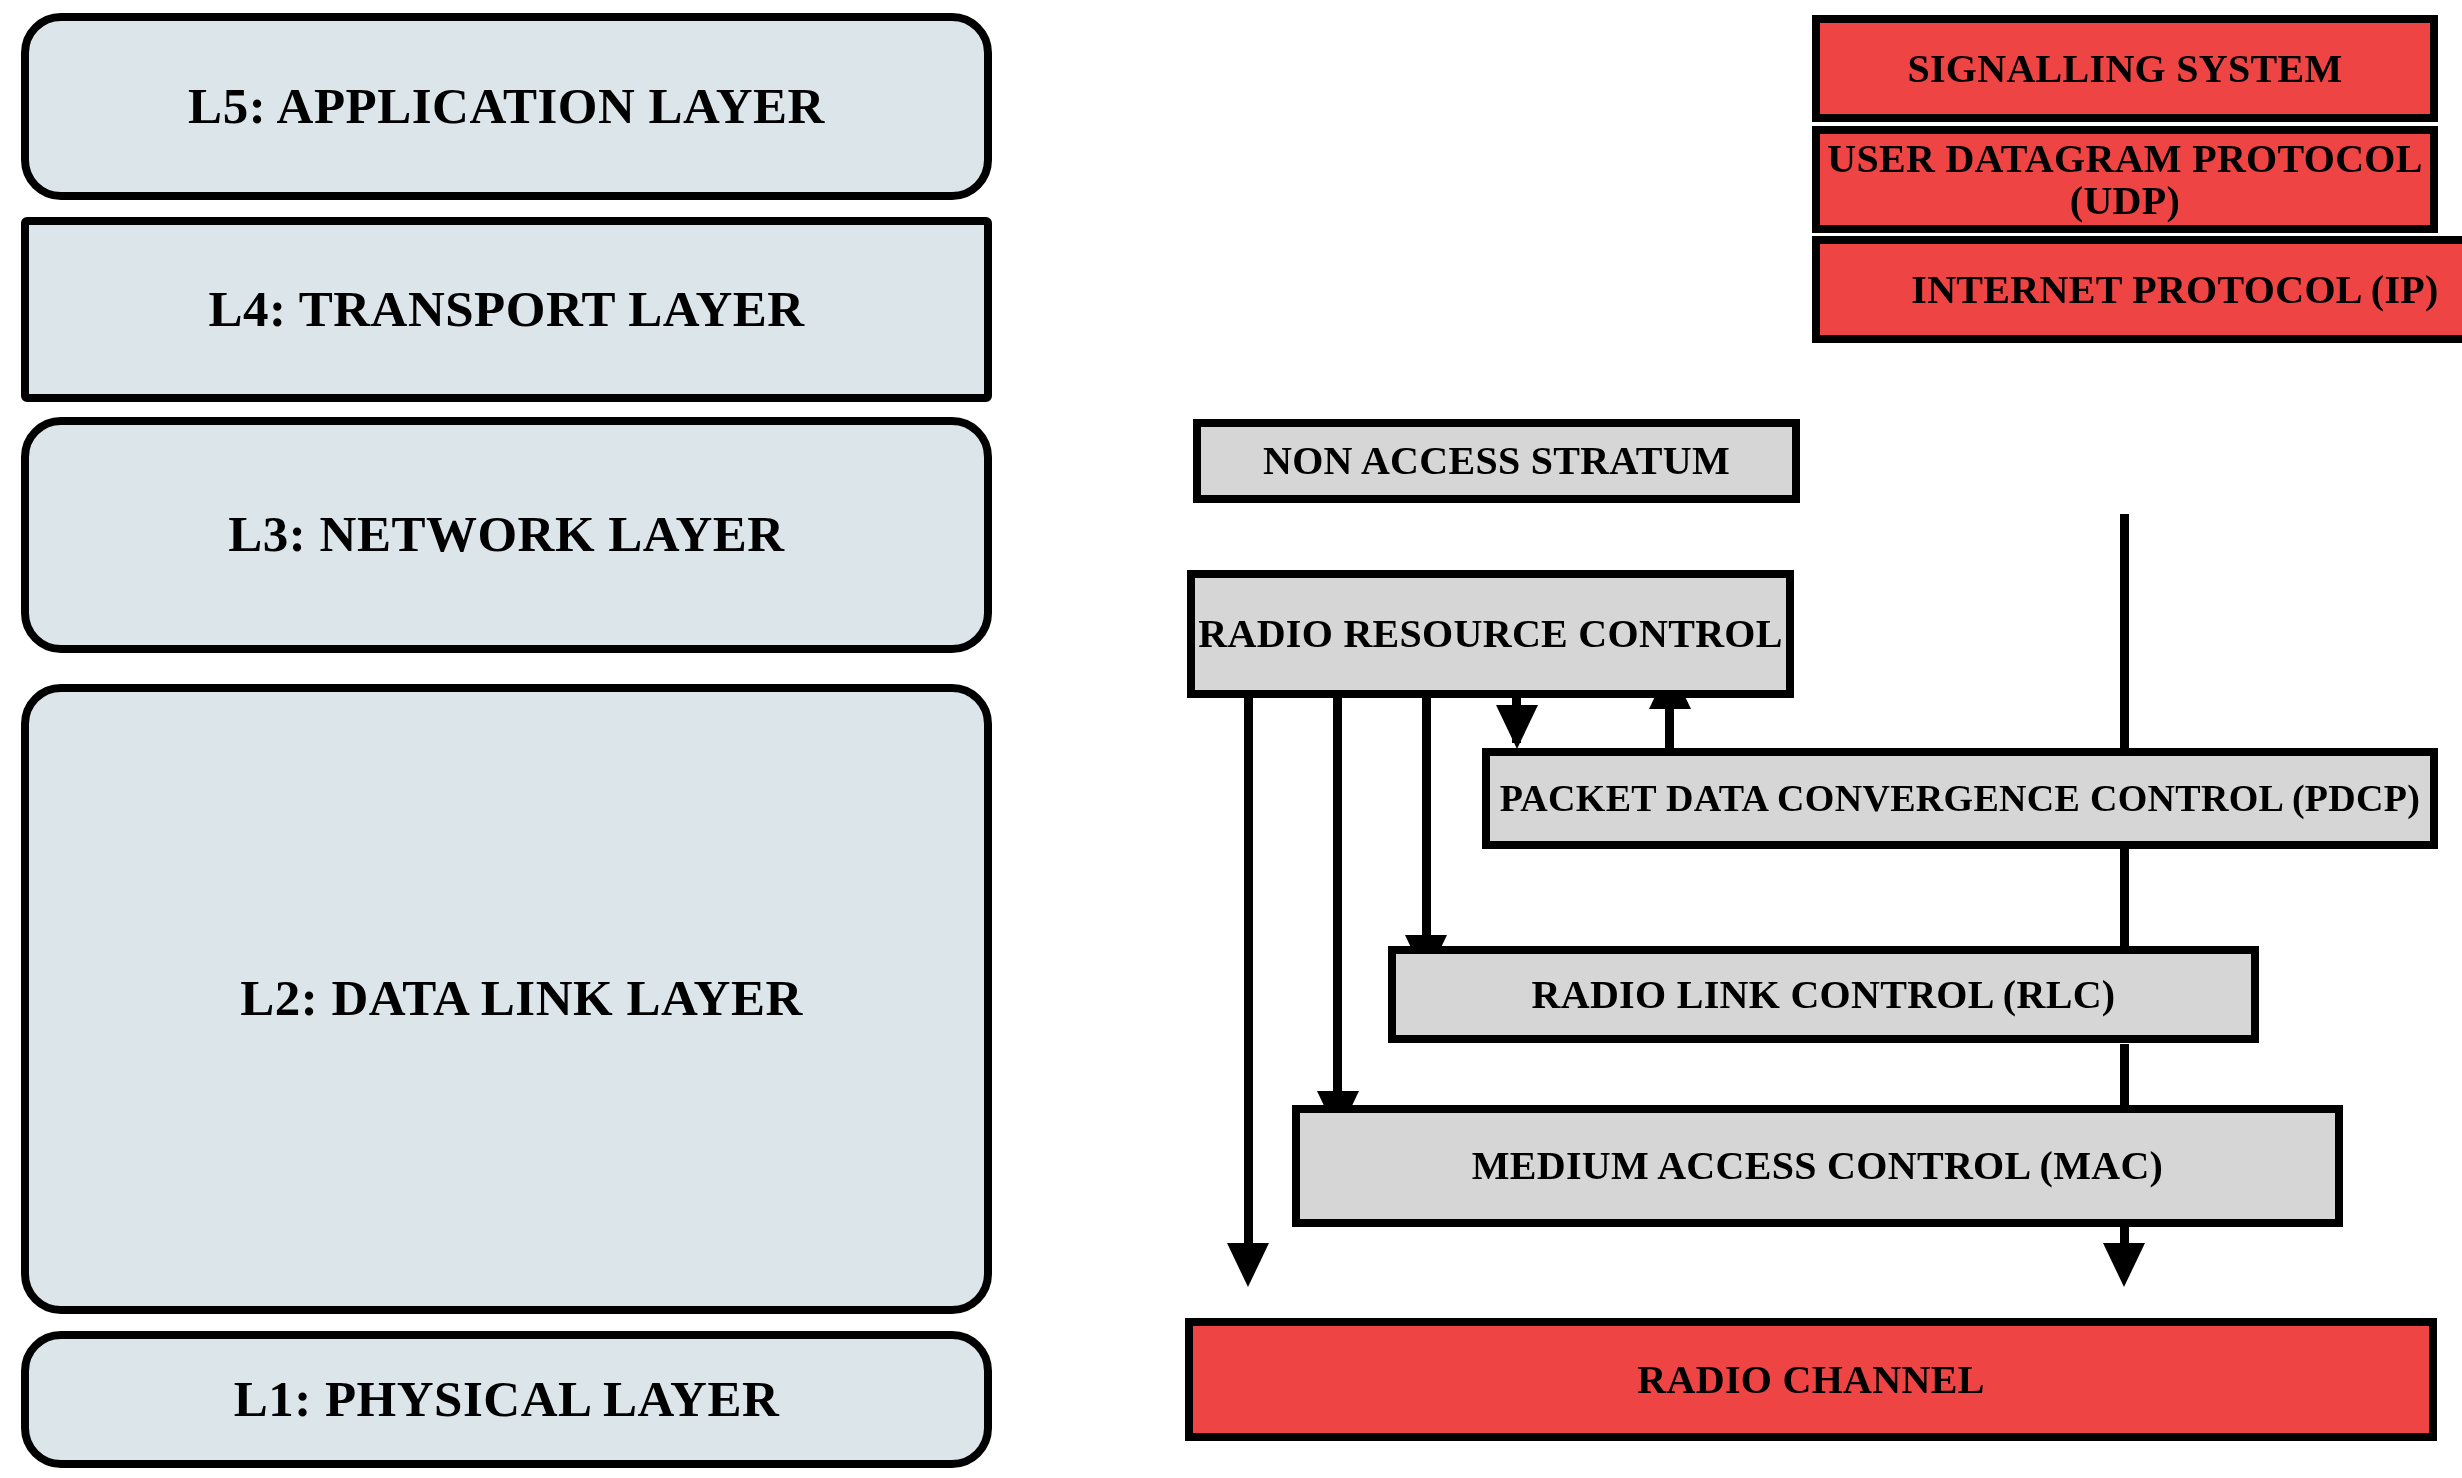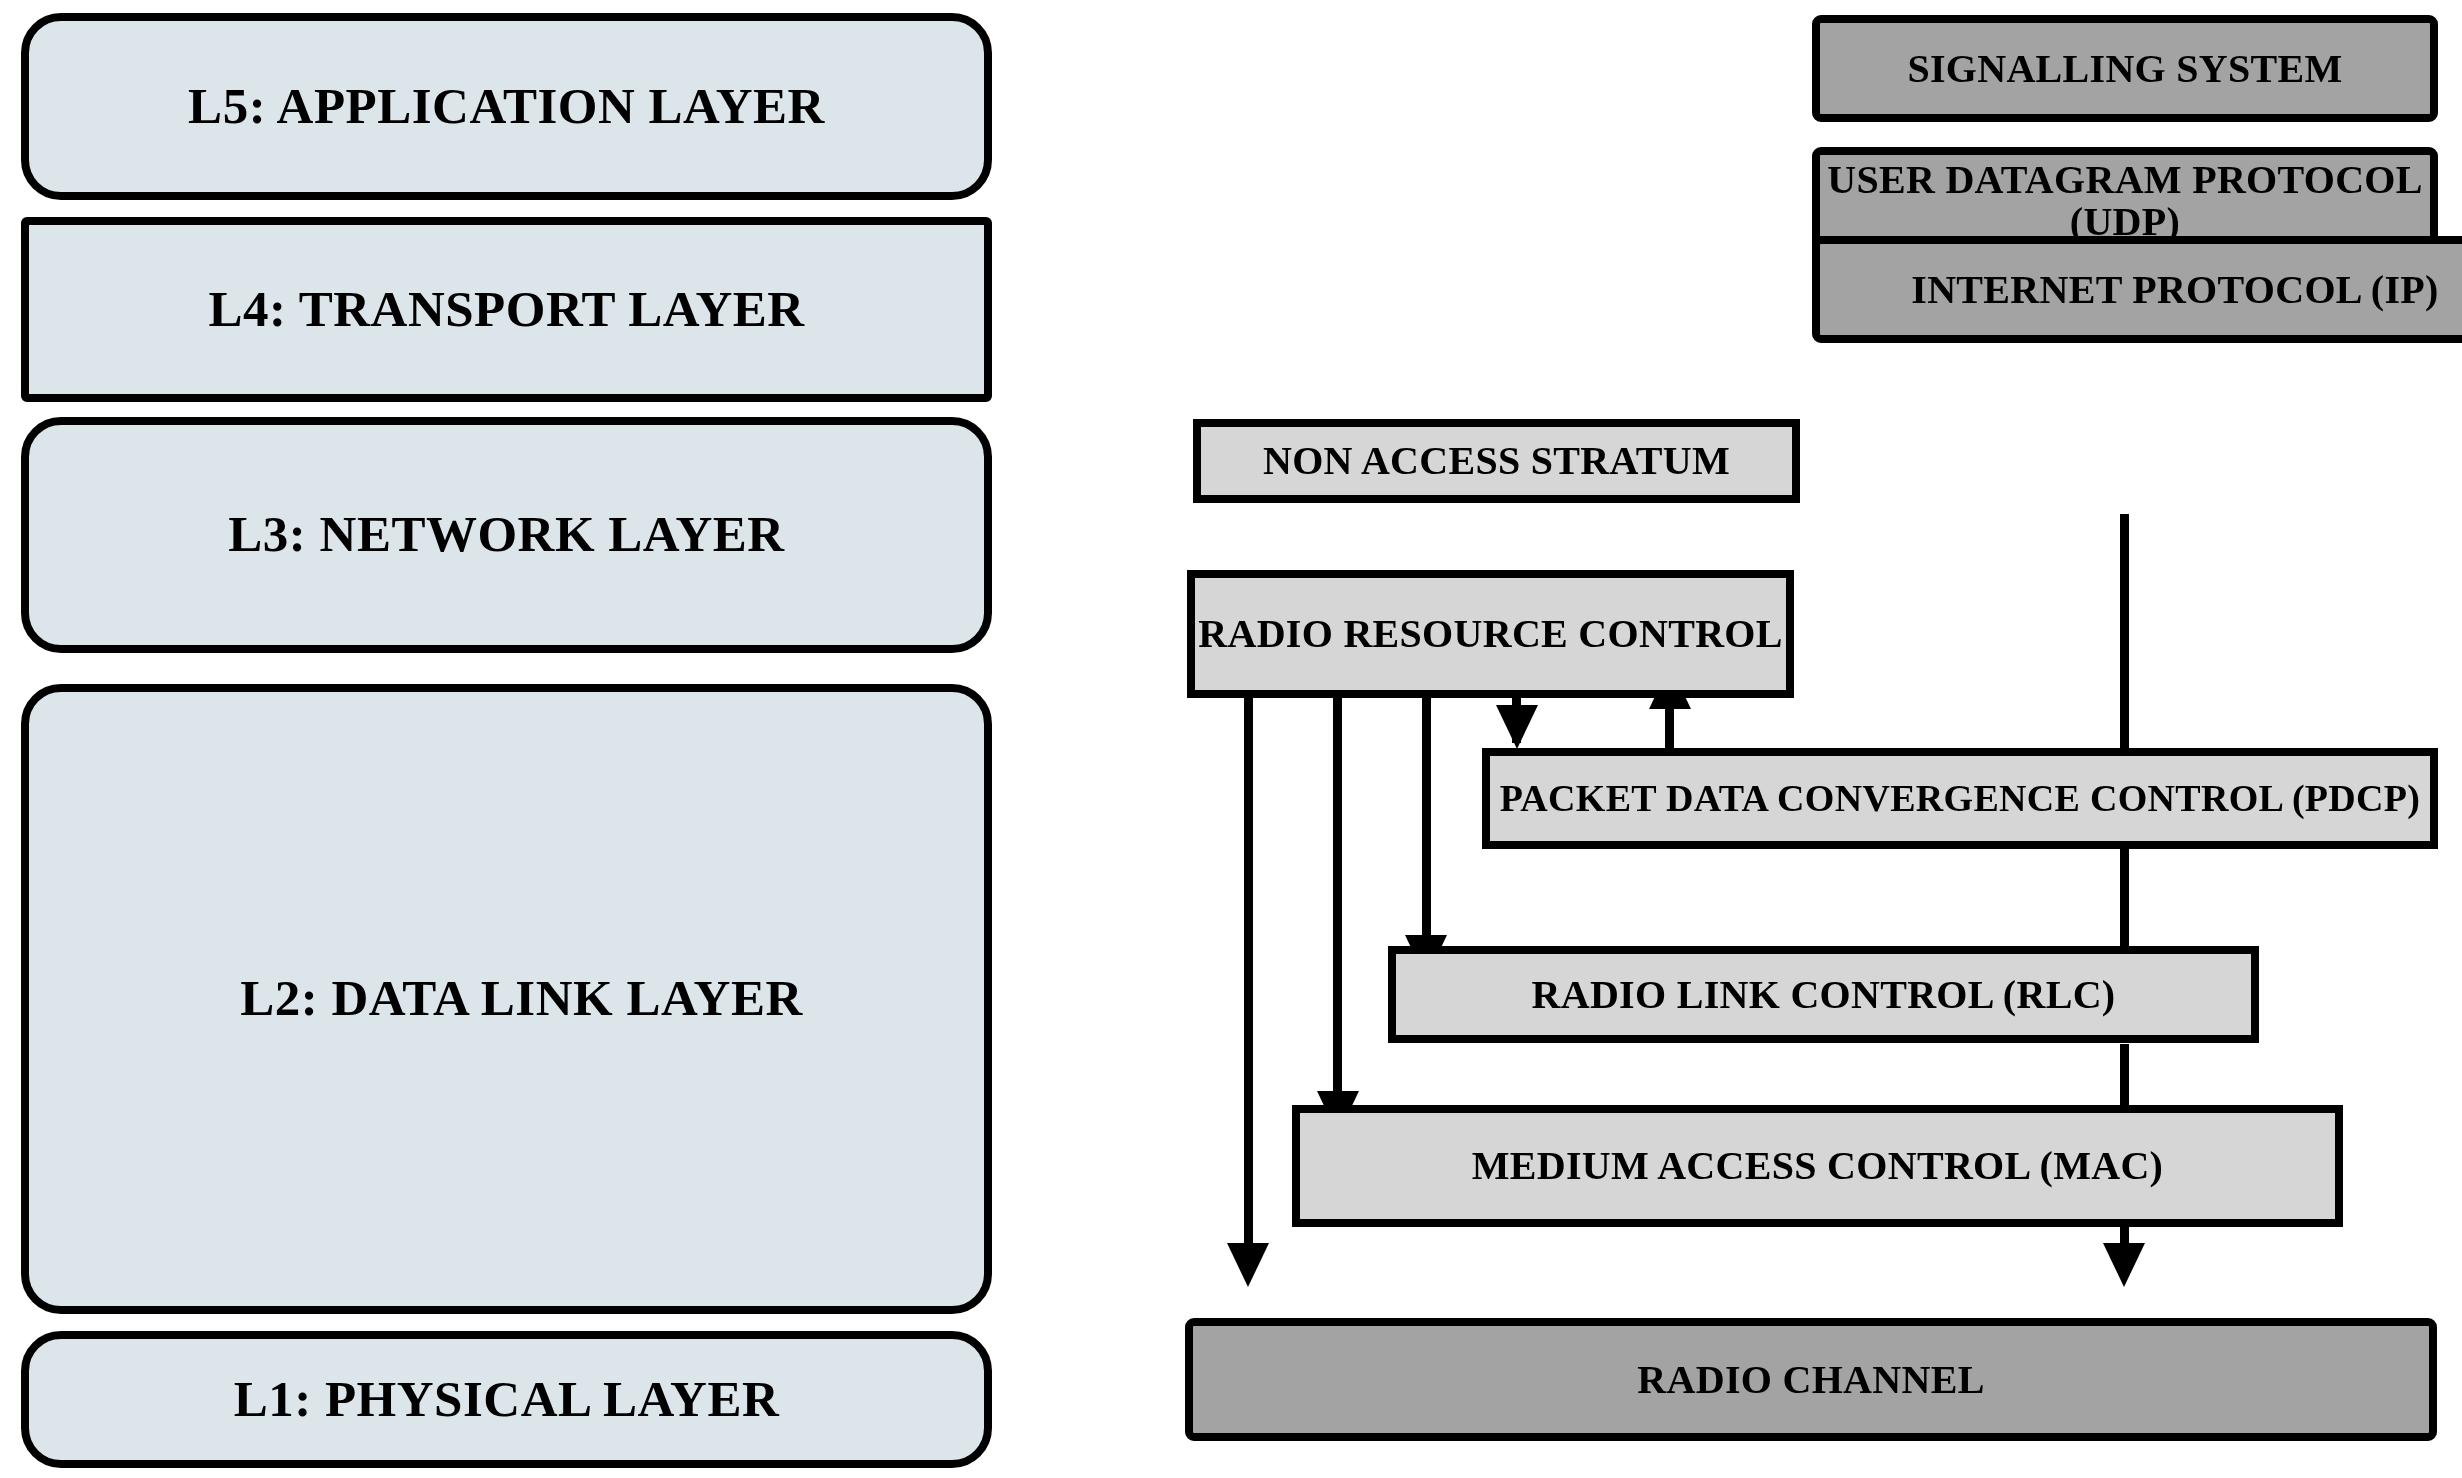--- a/index.html
+++ b/index.html
@@ -34,21 +34,21 @@
     font-size: 51px;
     letter-spacing: 0.5px;
   }
   
   .proto-box {
     border: 8.6px solid #000000;
     font-size: 40px;
     letter-spacing: 0.3px;
   }
   .proto-box.gray  { background: #d6d6d6; }
-  .proto-box.pink  { background: #a3a3a3; border-radius: 9px; }
+  .proto-box.pink  { background: #ef4444; }
   .proto-box.small { font-size: 38px; }
 
   
   .vline {
     position: absolute;
     background: #000000;
     width: 8.6px;
   }
   .arrowhead {
     position: absolute;
@@ -106,21 +106,21 @@
 
   <div class="vline" style="left:2120px; top:1044px; height:67px;"></div>
 
   <div class="vline" style="left:2120px; top:1226px; height:27px;"></div>
   <div class="arrowhead down" style="left:2103px; top:1243px;"></div>
 
   <div class="box proto-box pink" style="left:1812px; top:15.2px; width:626px; height:107px;">
     <span>SIGNALLING SYSTEM</span>
   </div>
 
-  <div class="box proto-box pink" style="left:1812px; top:126px; width:626px; height:107px;margin-top:21px;">
+  <div class="box proto-box pink" style="left:1812px; top:126px; width:626px; height:107px;">
     <span>USER DATAGRAM PROTOCOL (UDP)</span>
   </div>
 
   <div class="box proto-box pink" style="left:1812px; top:236px; width:726px; height:107px;">
     <span>INTERNET PROTOCOL (IP)</span>
   </div>
 
   <div class="box proto-box gray" style="left:1187px; top:419px; width:607px; height:84px;margin-left:6px;">
     <span>NON ACCESS STRATUM</span>
   </div>

